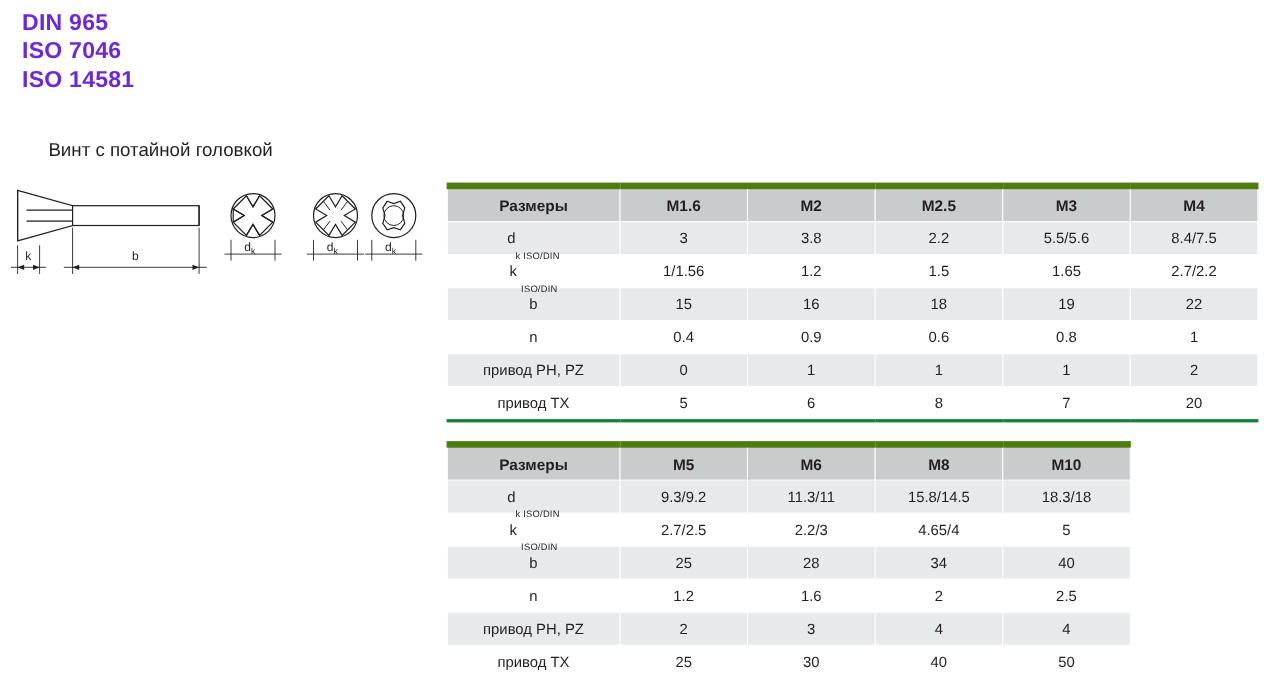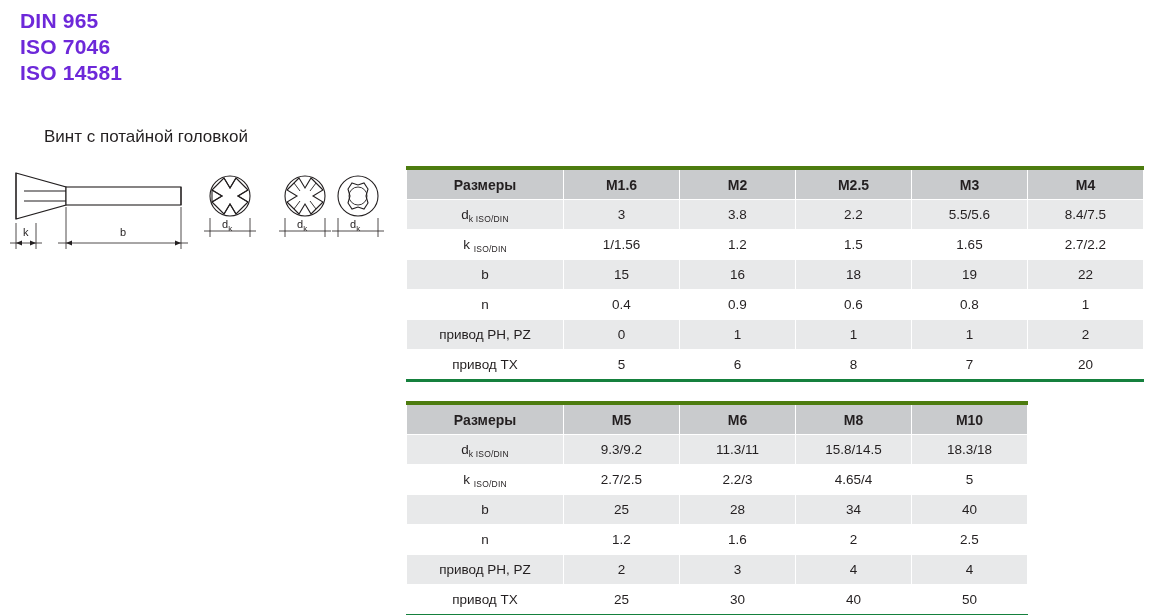--- a/index.html
+++ b/index.html
@@ -68,31 +68,31 @@
     text-align: center;
     vertical-align: middle;
     padding: 0 4px;
     color: #231f20;
     font-weight: normal;
   }
   .spec-table thead th {
     background: #c9cbcd;
     font-weight: bold;
     font-size: 14px;
-    border-top: 4px solid #4d7c0f;
+    border-top: 6px solid #4d7c0f;
     border-bottom: 1px solid #ffffff;
   }
   .spec-table tbody tr.row-odd td { background: #e8e9ea; }
   .spec-table tbody tr.row-even td { background: #ffffff; }
   .spec-table tbody tr.row-even td.cell-label { background: #ffffff; }
   .spec-table tbody tr:last-child td { border-bottom: 3px solid #15803d; }
   .sub-small {
     font-size: 8.5px;
     position: relative;
-    top: 3px;
+    top: 14px;
     letter-spacing: 0.2px;
   }
   .italic-var { font-style: normal; }
 </style>
 </head>
 <body>
 
 <div id="standards">
   <div class="std-line">DIN 965</div>
   <div class="std-line">ISO 7046</div>

